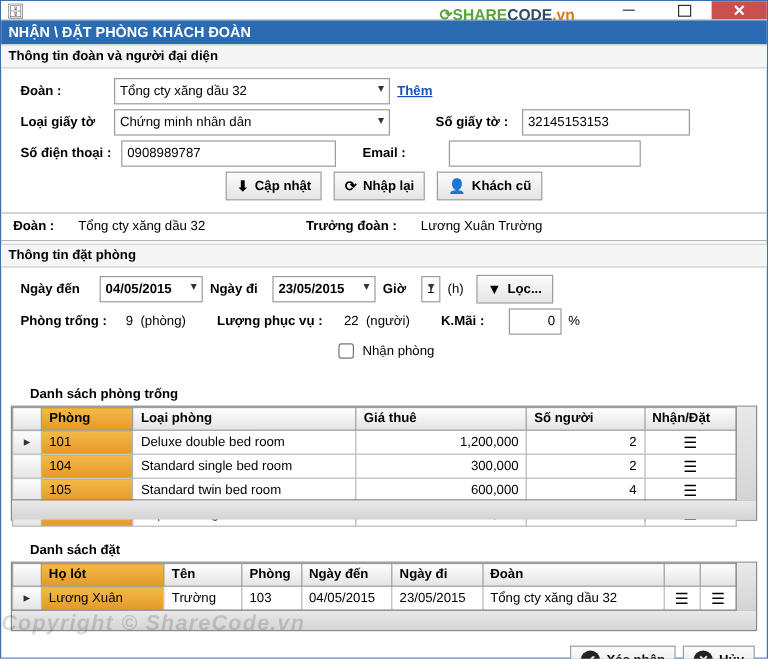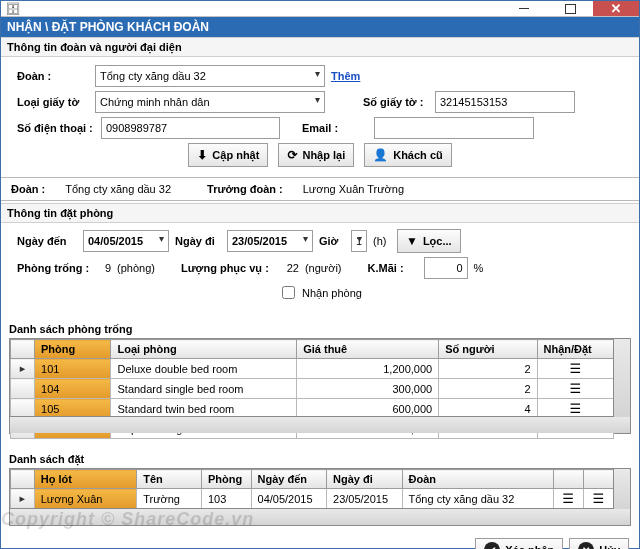--- a/index.html
+++ b/index.html
@@ -87,21 +87,21 @@
     padding: 0 8px; gap: 5px;
     font-weight: bold;
     font-size: 11px;
     cursor: pointer;
   }
   .btn .ic { font-size: 12px; }
 
   .hr { border: none; border-top: 1px solid #b8b8b8; margin: 2px 0; }
   .summary-row { display: flex; gap: 20px; padding: 3px 10px; font-weight: bold; }
 
-  .grid-title { font-weight: bold; padding: 3px 8px; margin-top: 12px; }
+  .grid-title { font-weight: bold; padding: 3px 24px; margin-top: 12px; }
 
   .grid-wrap {
     margin: 0 8px 4px 8px;
     border: 1px solid #8a8a8a;
     position: relative;
   }
   .grid-wrap.scroll::after {
     content: "";
     position: absolute; right: 0; top: 0; bottom: 16px; width: 16px;
     background: linear-gradient(#e9e9e9,#d4d4d4);
@@ -181,20 +181,23 @@
 <div class="window">
 
   <div class="titlebar">
     <div class="titlebar-icon">🗄</div>
     <div class="titlebar-spacer"></div>
     <div class="win-btn min"></div>
     <div class="win-btn max"></div>
     <div class="win-btn close">✕</div>
   </div>
 
+  <div class="watermark-logo">
+    <span class="green">⟳</span><span class="green">SHARE</span><span class="dark">CODE</span><span class="orange">.vn</span>
+  </div>
 
   <div class="breadcrumb">NHẬN \ ĐẶT PHÒNG KHÁCH ĐOÀN</div>
 
   <div class="section-title">Thông tin đoàn và người đại diện</div>
 
   <div class="form-area">
     <div class="row">
       <span class="lbl">Đoàn :</span>
       <span class="sel-wrap"><select style="width:230px"><option>Tổng cty xăng dầu 32</option></select></span>
       <span class="link">Thêm</span>
@@ -224,21 +227,21 @@
           <span class="ic">👤</span>
           <span>Khách cũ</span>
         </span>
     </div>
   </div>
 
   <hr class="hr">
   <div class="summary-row">
     <span>Đoàn :</span>
     <span style="font-weight:normal">Tổng cty xăng dầu 32</span>
-    <span style="margin-left:16px">Trưởng đoàn :</span>
+    <span style="margin-left:64px">Trưởng đoàn :</span>
     <span style="font-weight:normal">Lương Xuân  Trường</span>
   </div>
   <hr class="hr">
 
   <div class="section-title">Thông tin đặt phòng</div>
 
   <div class="form-area" style="padding:2px 16px">
     <div class="row">
       <span class="lbl" style="width:60px">Ngày đến</span>
       <span class="sel-wrap"><input type="text" style="width: 86px; font-weight: bold;" value="04/05/2015"></span>

